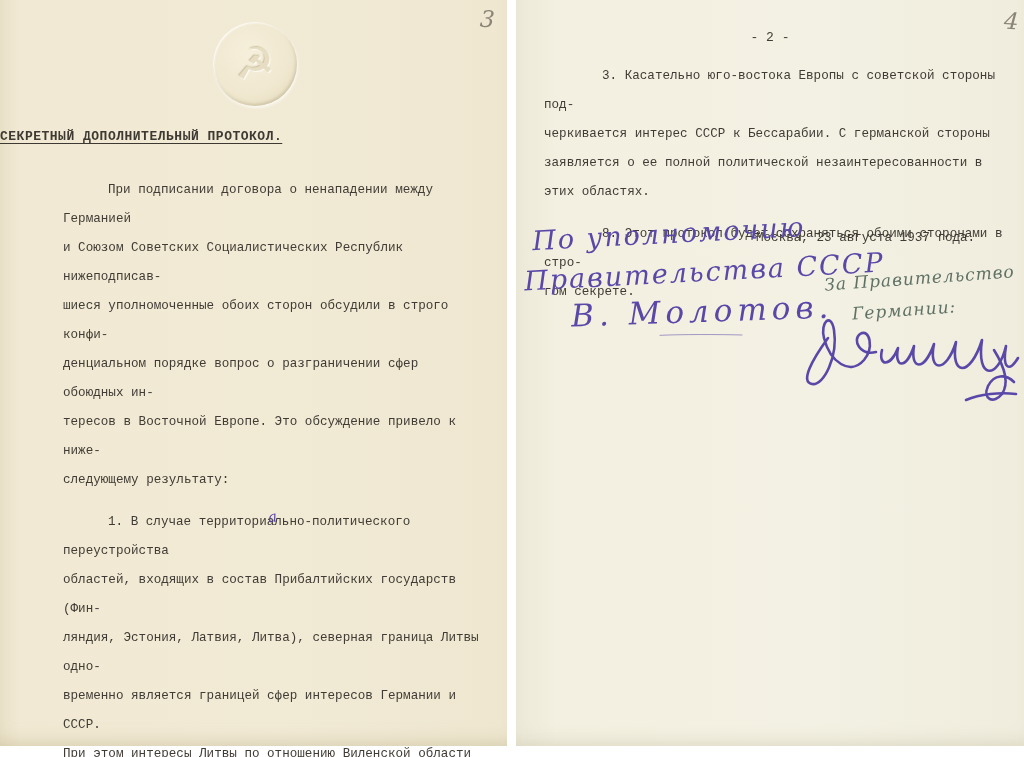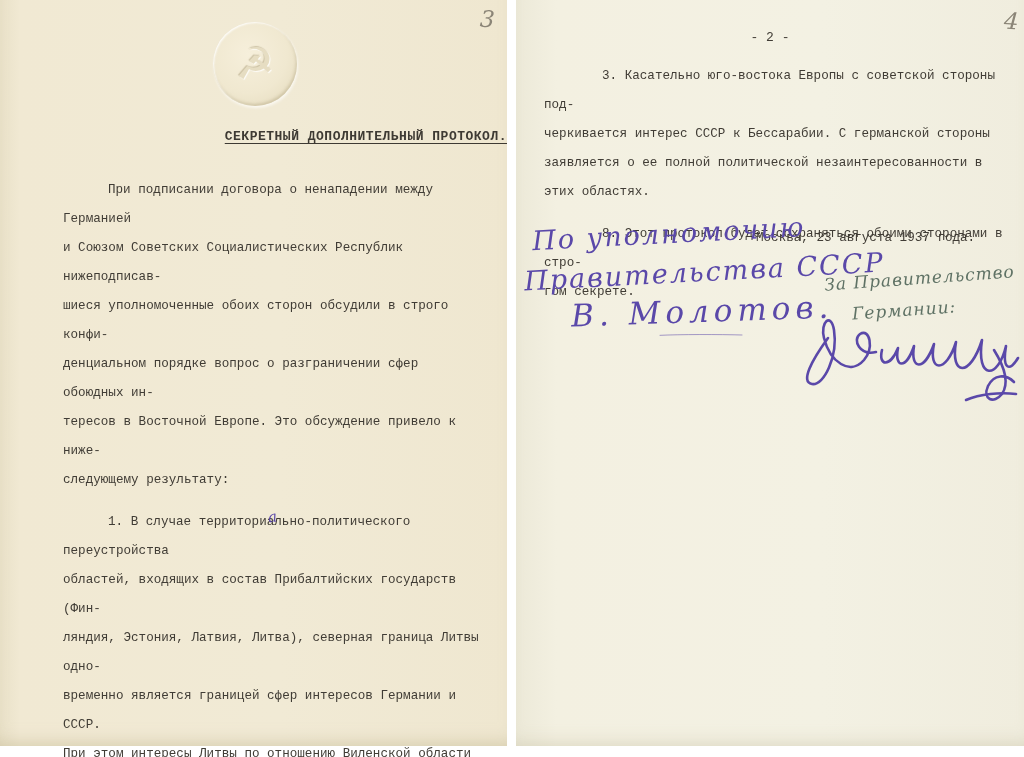--- a/index.html
+++ b/index.html
@@ -39,21 +39,21 @@
     display:flex;align-items:center;justify-content:center;
   }
   .seal-glyph{
     font-family:"DejaVu Sans",sans-serif;
     font-size:44px;line-height:1;
     color:#e6ddc2;
     text-shadow:1px 1px 1px rgba(255,255,255,.85), -1px -1px 1px rgba(150,135,95,.4);
   }
   .doc-title{
     position:absolute;left:0;top:129px;width:507px;
-    text-align:right;
+    text-align:left;
     font-size:13px;font-weight:bold;
     letter-spacing:.5px;
     color:#3e3a33;
     text-decoration:underline;
     text-underline-offset:3px;
   }
   .body-block{position:absolute;color:#403c35;}
   .para{
     white-space:pre-line;
     font-size:12.6px;

